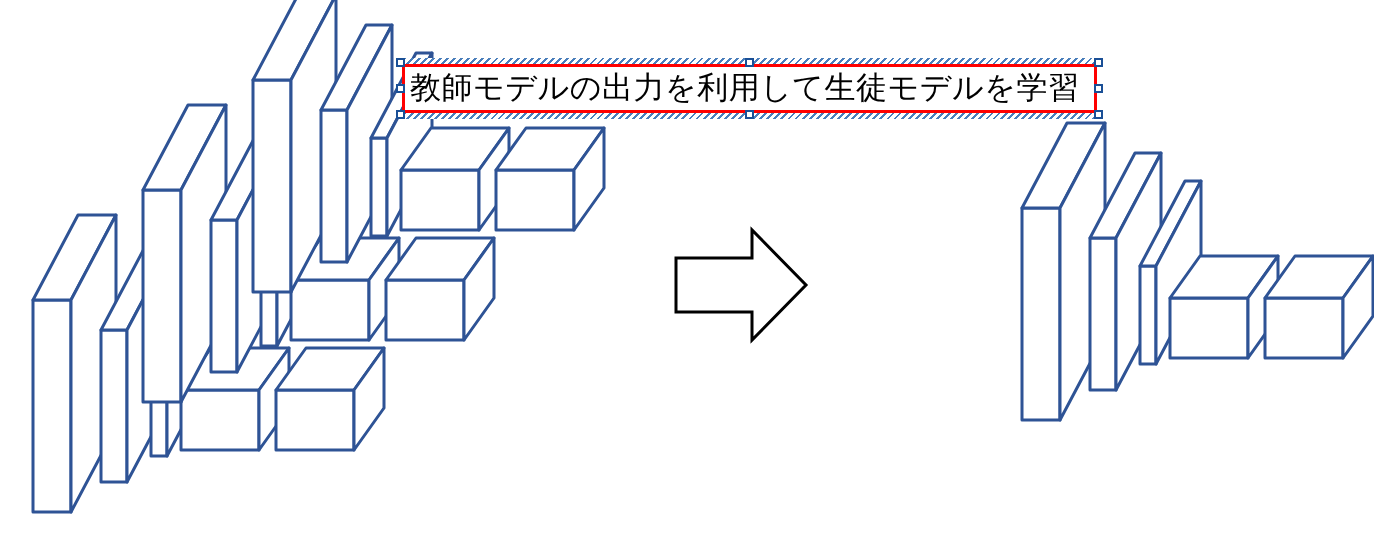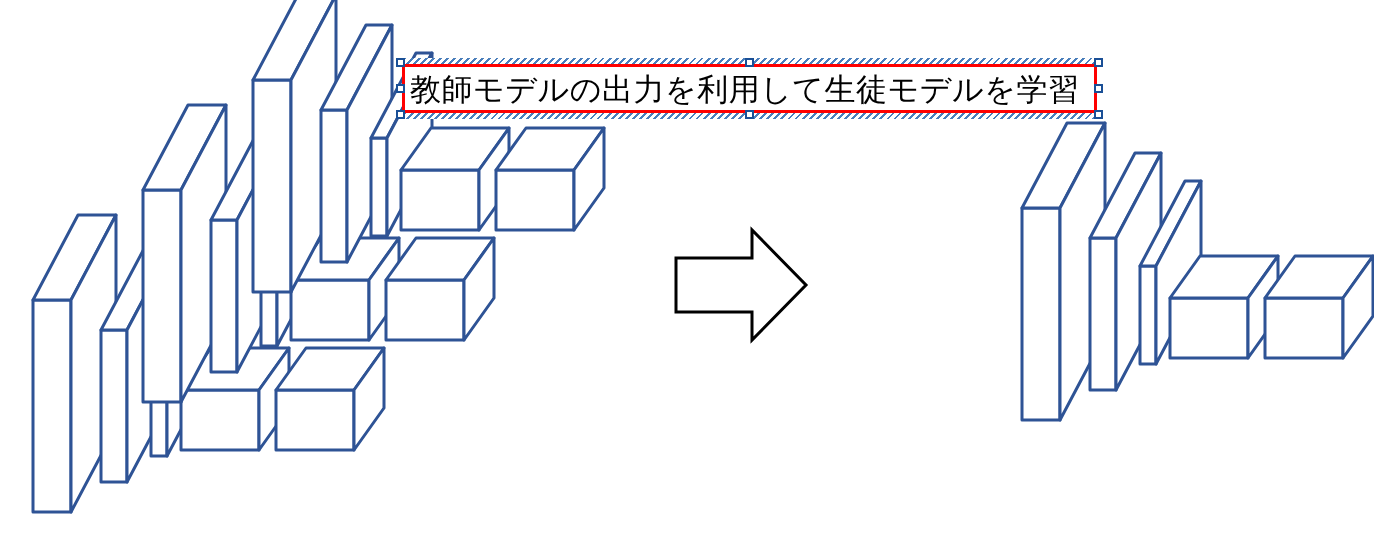--- a/index.html
+++ b/index.html
@@ -56,21 +56,21 @@
     border: 3px solid #ff0000;
     box-sizing: border-box;
     background: #ffffff;
   }
   #textbox-text {
     position: absolute;
     left: 5px;
     top: 50%;
     transform: translateY(-50%);
     white-space: nowrap;
-    font-family: Liberation Serif, serif;
+    font-family: Liberation Mono, monospace;
     font-size: 31px;
     line-height: 1;
     letter-spacing: 0.5px;
     color: #000000;
   }
   .handle {
     position: absolute;
     width: 9px;
     height: 9px;
     background: #ffffff;

